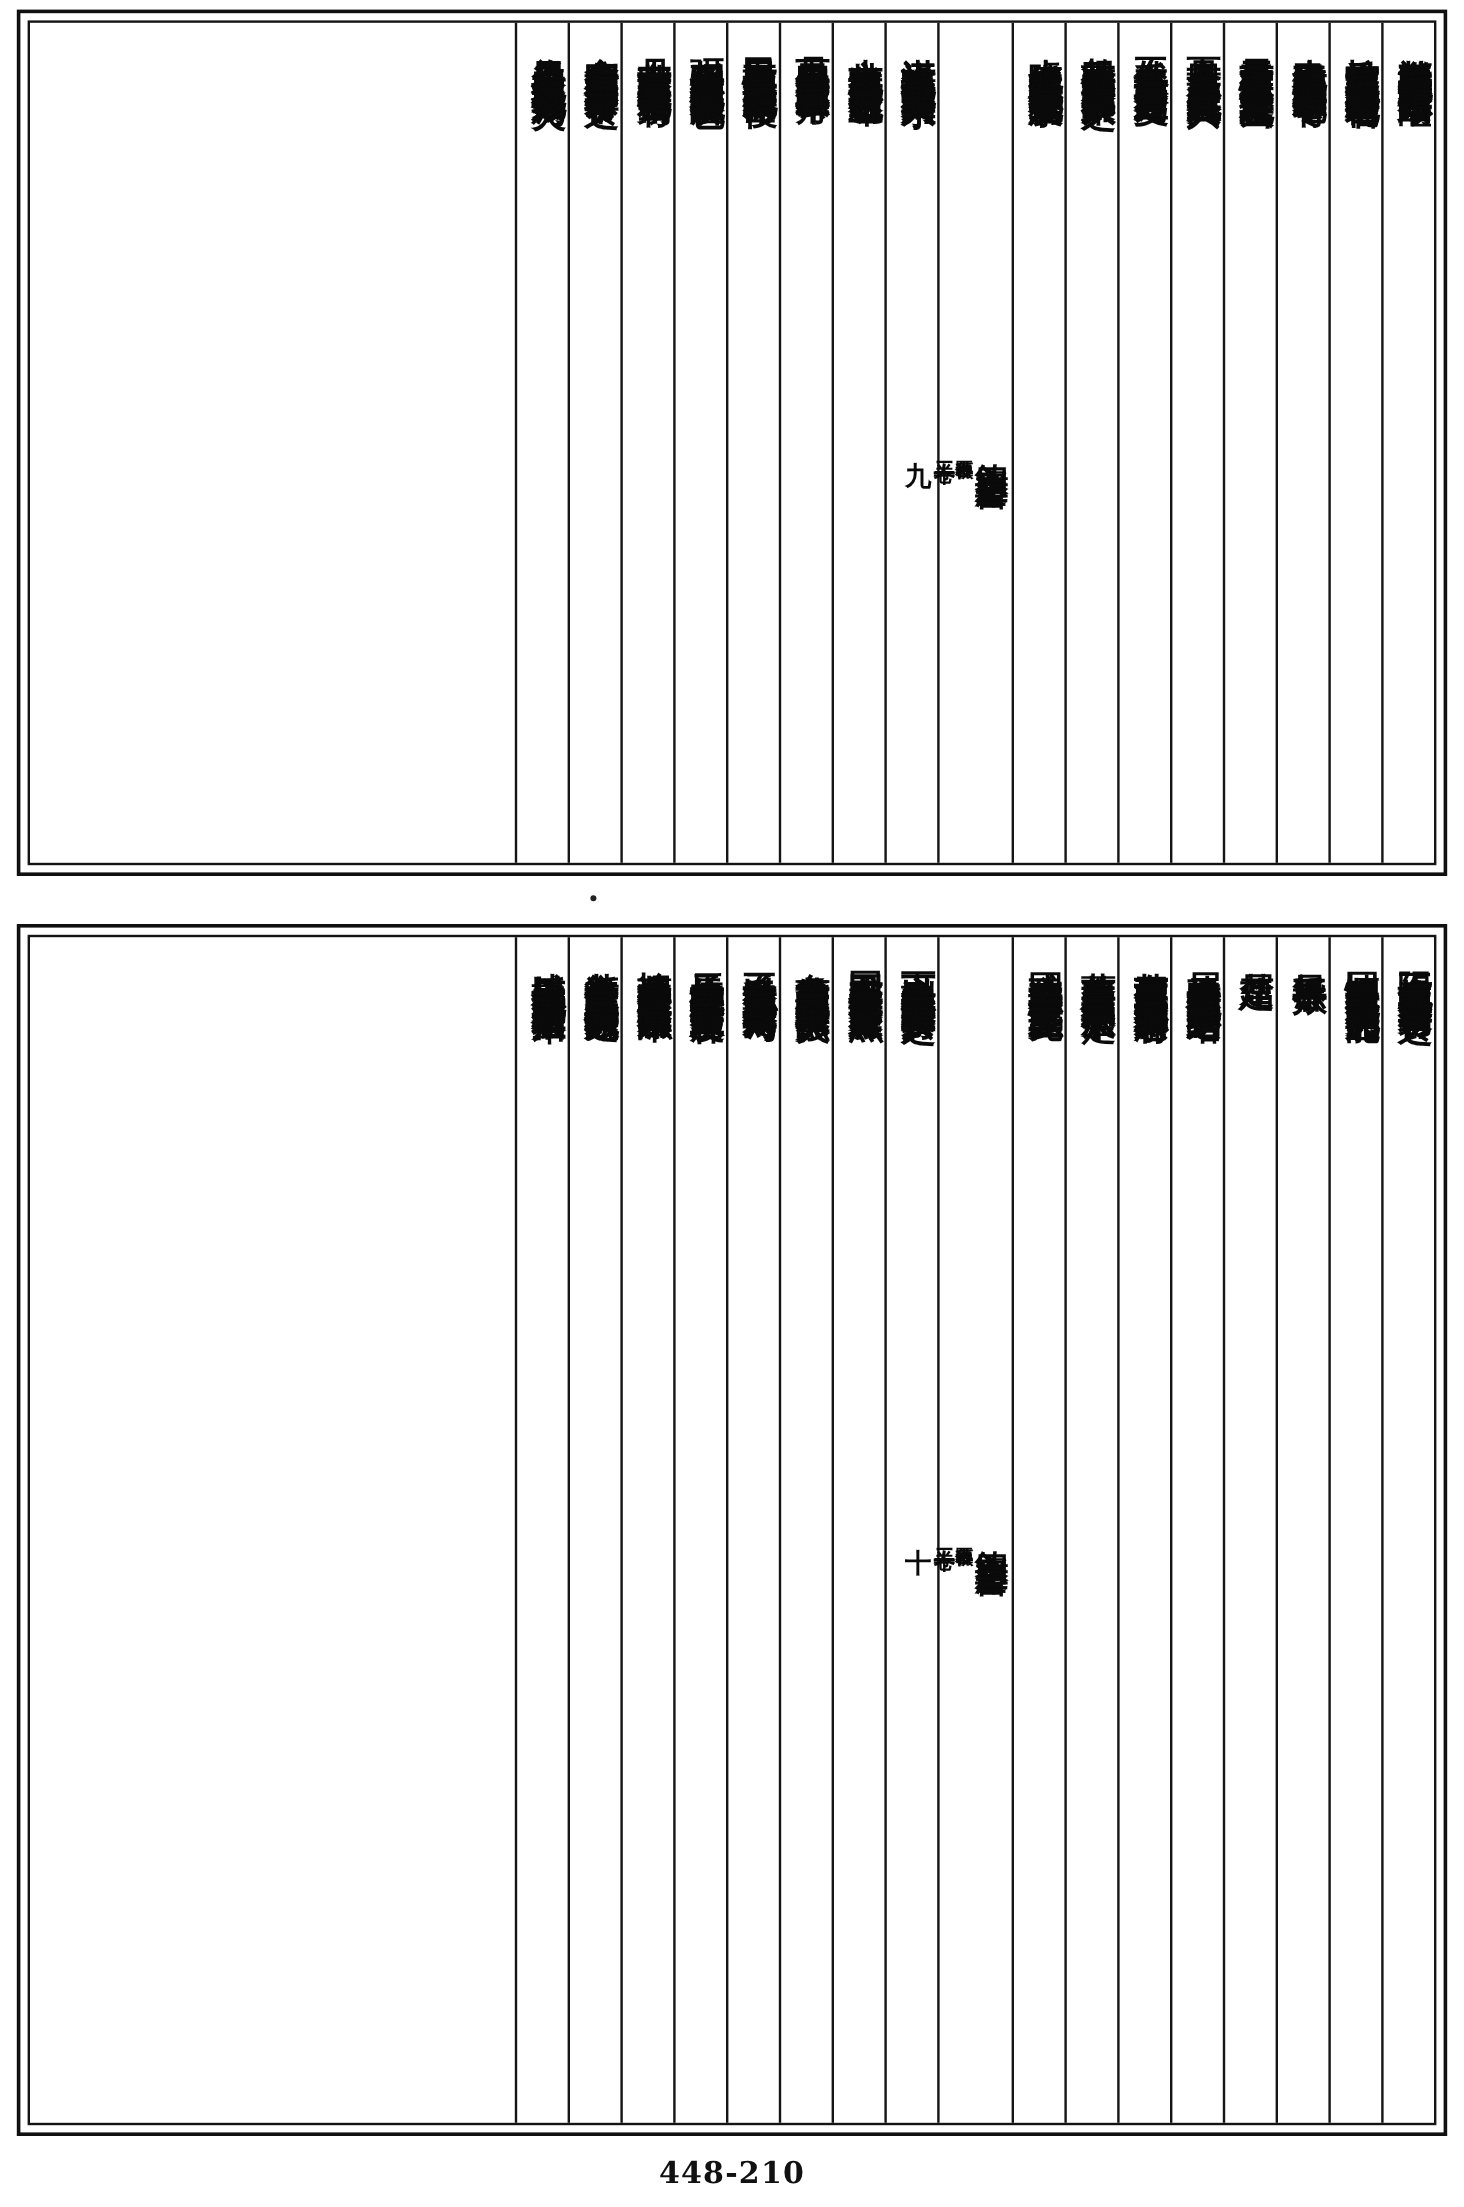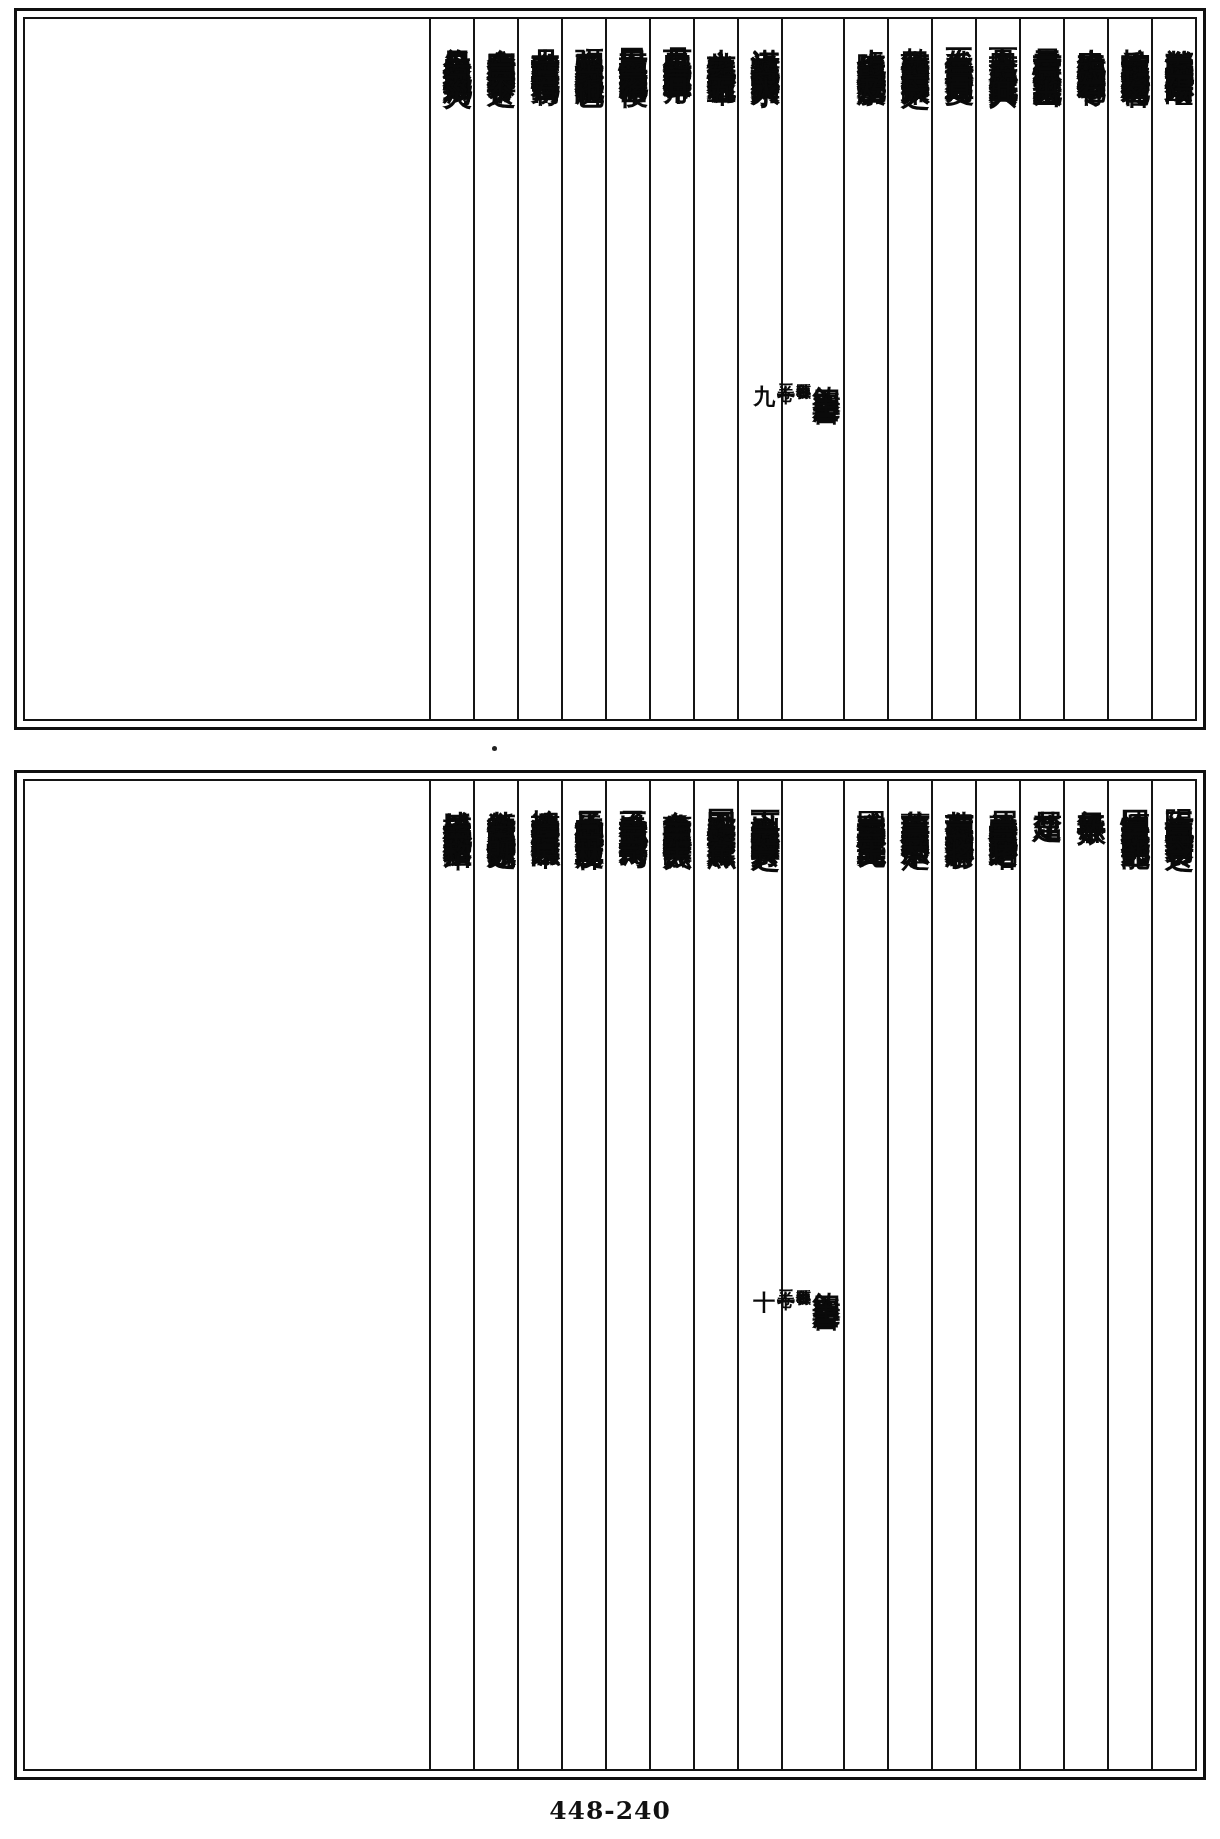--- a/index.html
+++ b/index.html
@@ -209,15 +209,15 @@
       <div class="col">炙之薦籩豆脯醢則上下共之不羞珍異不陳庶侈夫</div>
       <div class="col">子不以私欲干楚國之典遂不用二十五年蒍掩為司</div>
       <div class="col">馬子木使庀賦數甲兵十月甲午蒍掩書上田度山林</div>
       <div class="col">鳩藪澤辨京陵表淳鹵數疆潦規偃豬町原防牧隰皋</div>
       <div class="col">井衍沃量入脩賦賦車籍馬賦車兵徒兵甲楯之數既</div>
       <div class="col first">成以授子木禮也宋向戌弭兵之盟楚人衷甲伯州犂</div>
 
     </div>
   </div>
 
-  <div class="footer">448-240</div>
+  <div class="footer">448-210</div>
 
 </div>
 
 </body></html>

